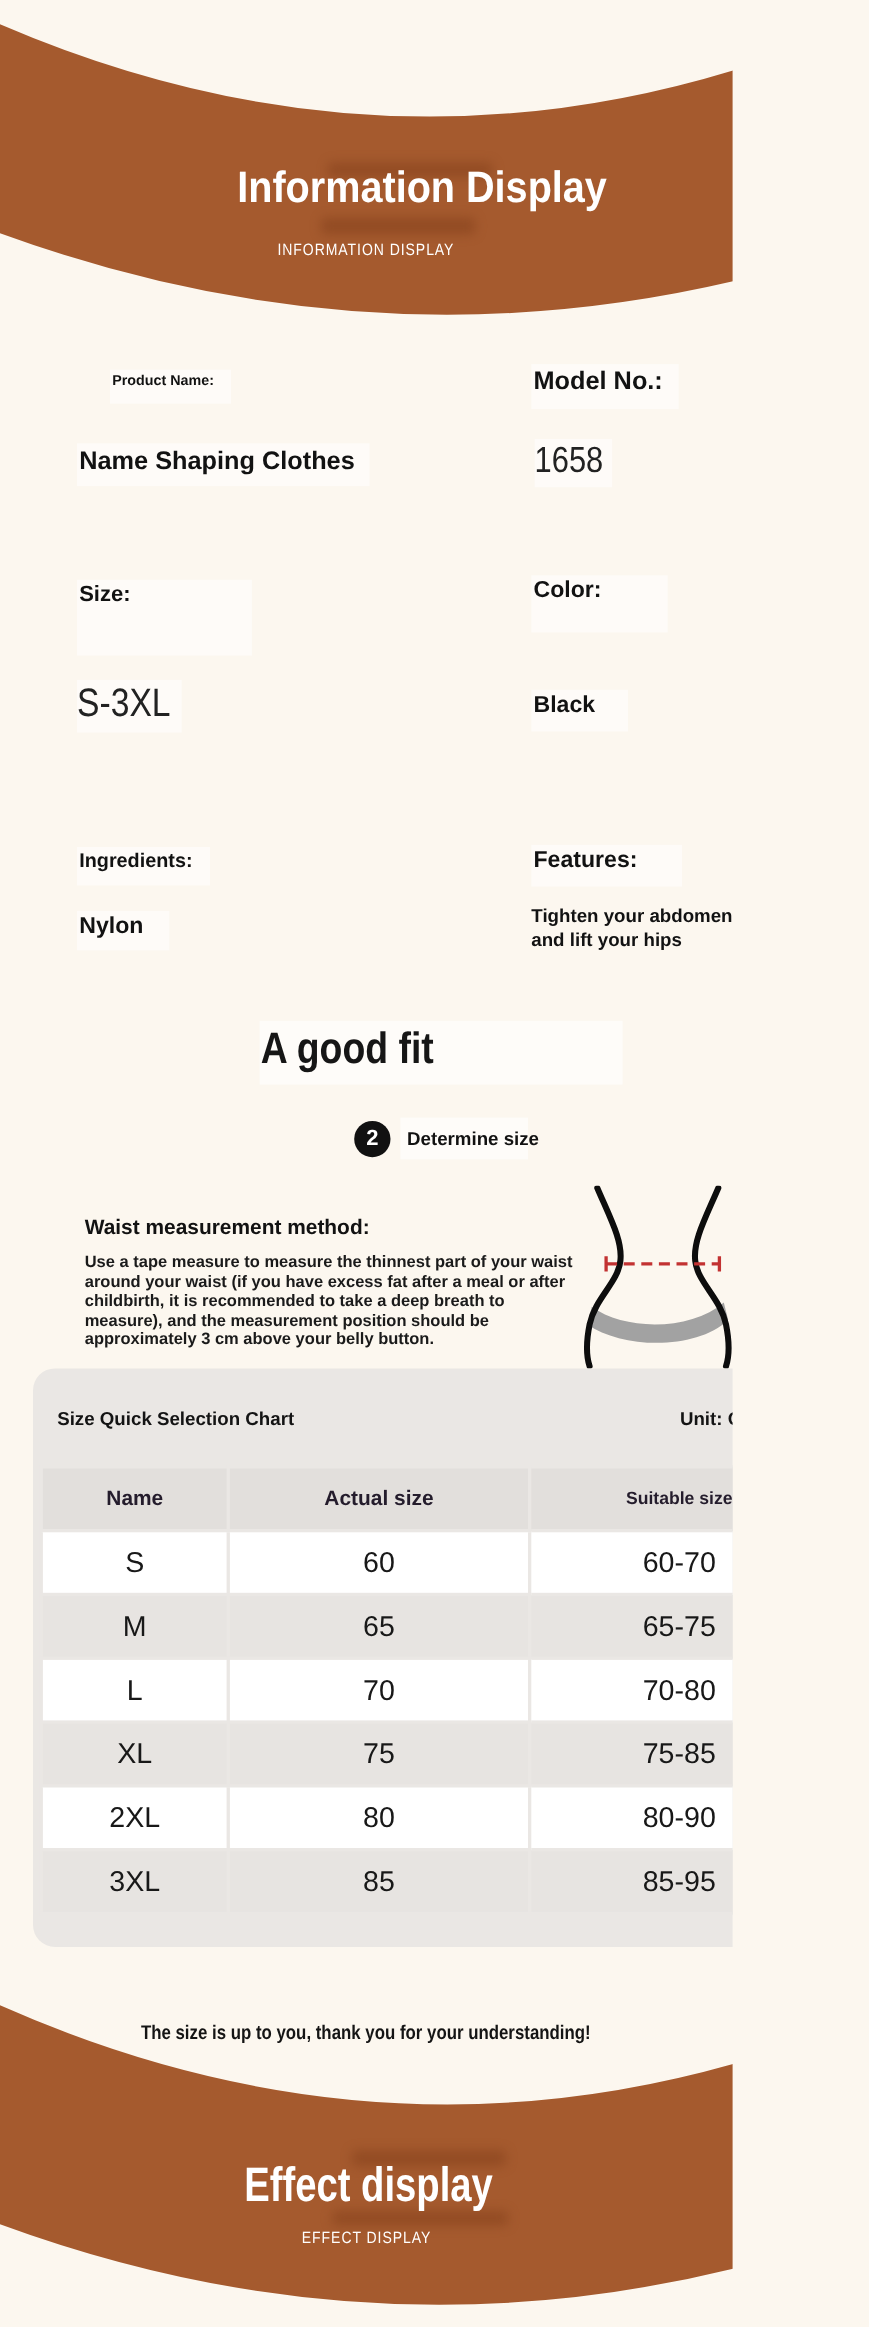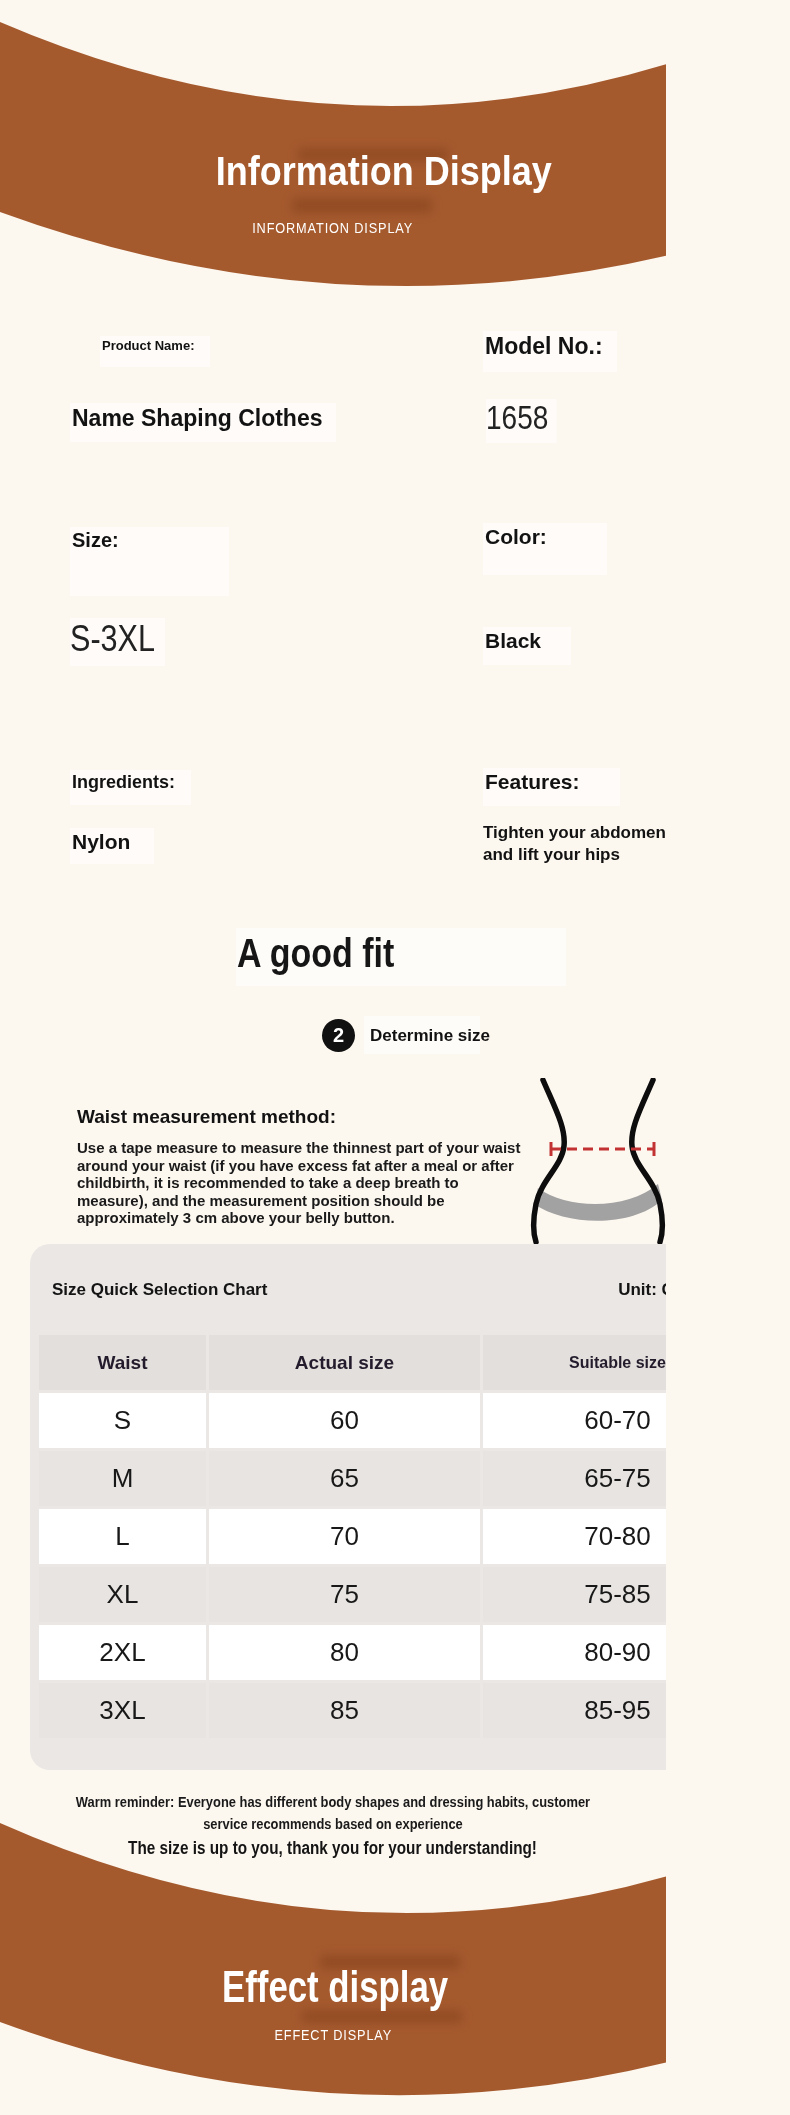--- a/index.html
+++ b/index.html
@@ -110,21 +110,21 @@
     <div class="abs b" style="right:70px;top:36px;font-size:17px;color:#141414;">Unit: CM</div>
 
     <table class="sizes">
       <colgroup>
           <col class="col1">
           <col class="col2">
           <col class="col3">
         </colgroup>
       <thead>
         <tr>
-          <th>Waist</th>
+          <th>Name</th>
           <th>Actual size</th>
           <th class="small-h">Suitable size</th>
         </tr>
       </thead>
       <tbody>
         <tr class="rowa">
           <td>S</td>
           <td>60</td>
           <td>60-70</td>
         </tr>
@@ -150,24 +150,20 @@
         </tr>
         <tr class="rowb">
           <td>3XL</td>
           <td>85</td>
           <td>85-95</td>
         </tr>
       </tbody>
     </table>
   </div>
 
-  <div class="cx" style="left:0;right:0;top:1791px;">
-    <span class="inb sx86 b prewrap" style="font-size:15px;line-height:22px;color:#1a1a1a;">Warm reminder: Everyone has different body shapes and dressing habits, customer
-service recommends based on experience</span>
-  </div>
   <div class="cx" style="left:0;right:0;top:1838px;">
     <span class="inb sx85 b" style="font-size:18px;color:#141414;">The size is up to you, thank you for your understanding!</span>
   </div>
 
   <svg class="band" style="top:1790px;" width="790" height="325" viewBox="0 0 790 325" aria-hidden="true">
     <path d="M0,33 Q395,208 790,43 L790,235 Q395,377 0,232 Z" fill="#a55a2e"></path>
   </svg>
 
   <div class="smudge" style="left:320px;top:1955px;width:140px;height:14px;"></div>
   <div class="smudge" style="left:302px;top:2010px;width:160px;height:13px;"></div>

